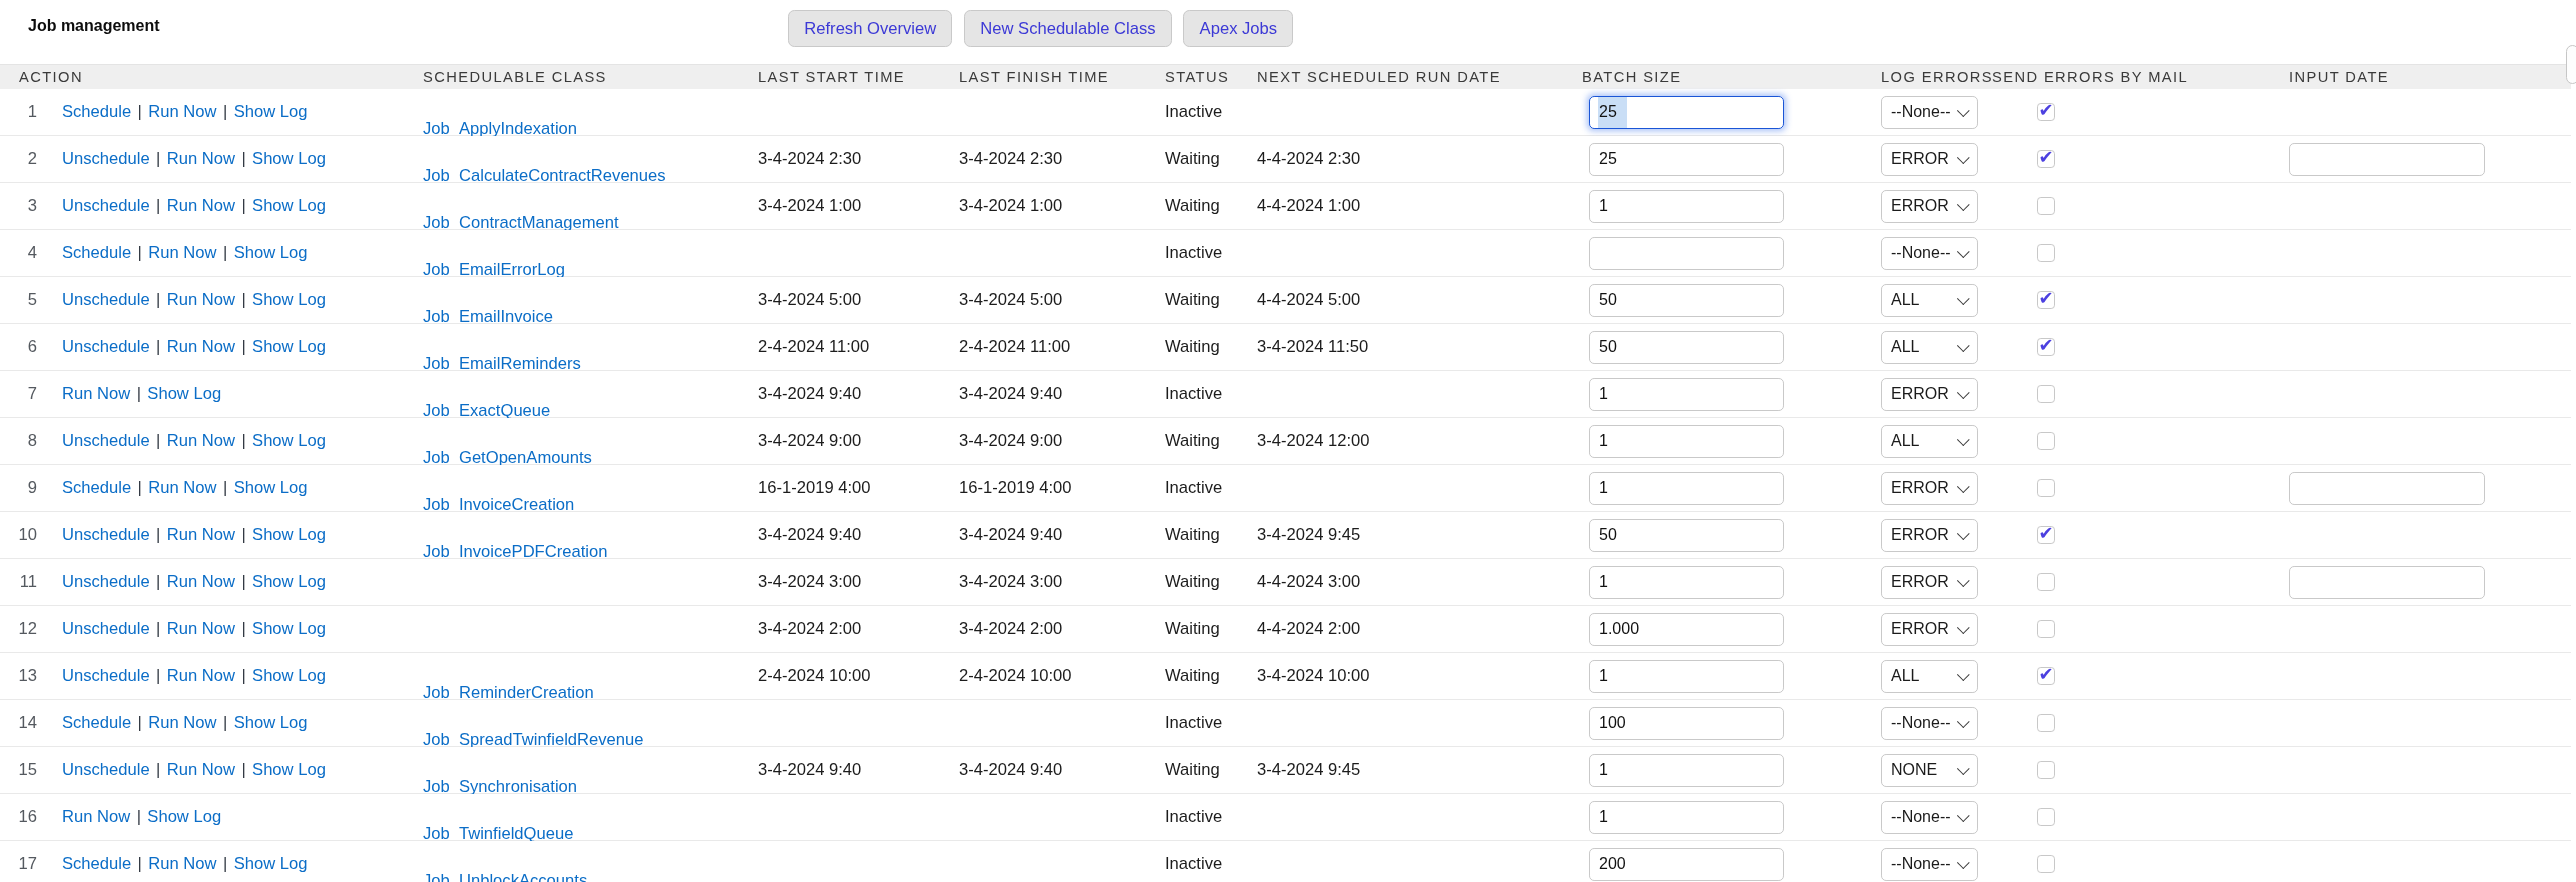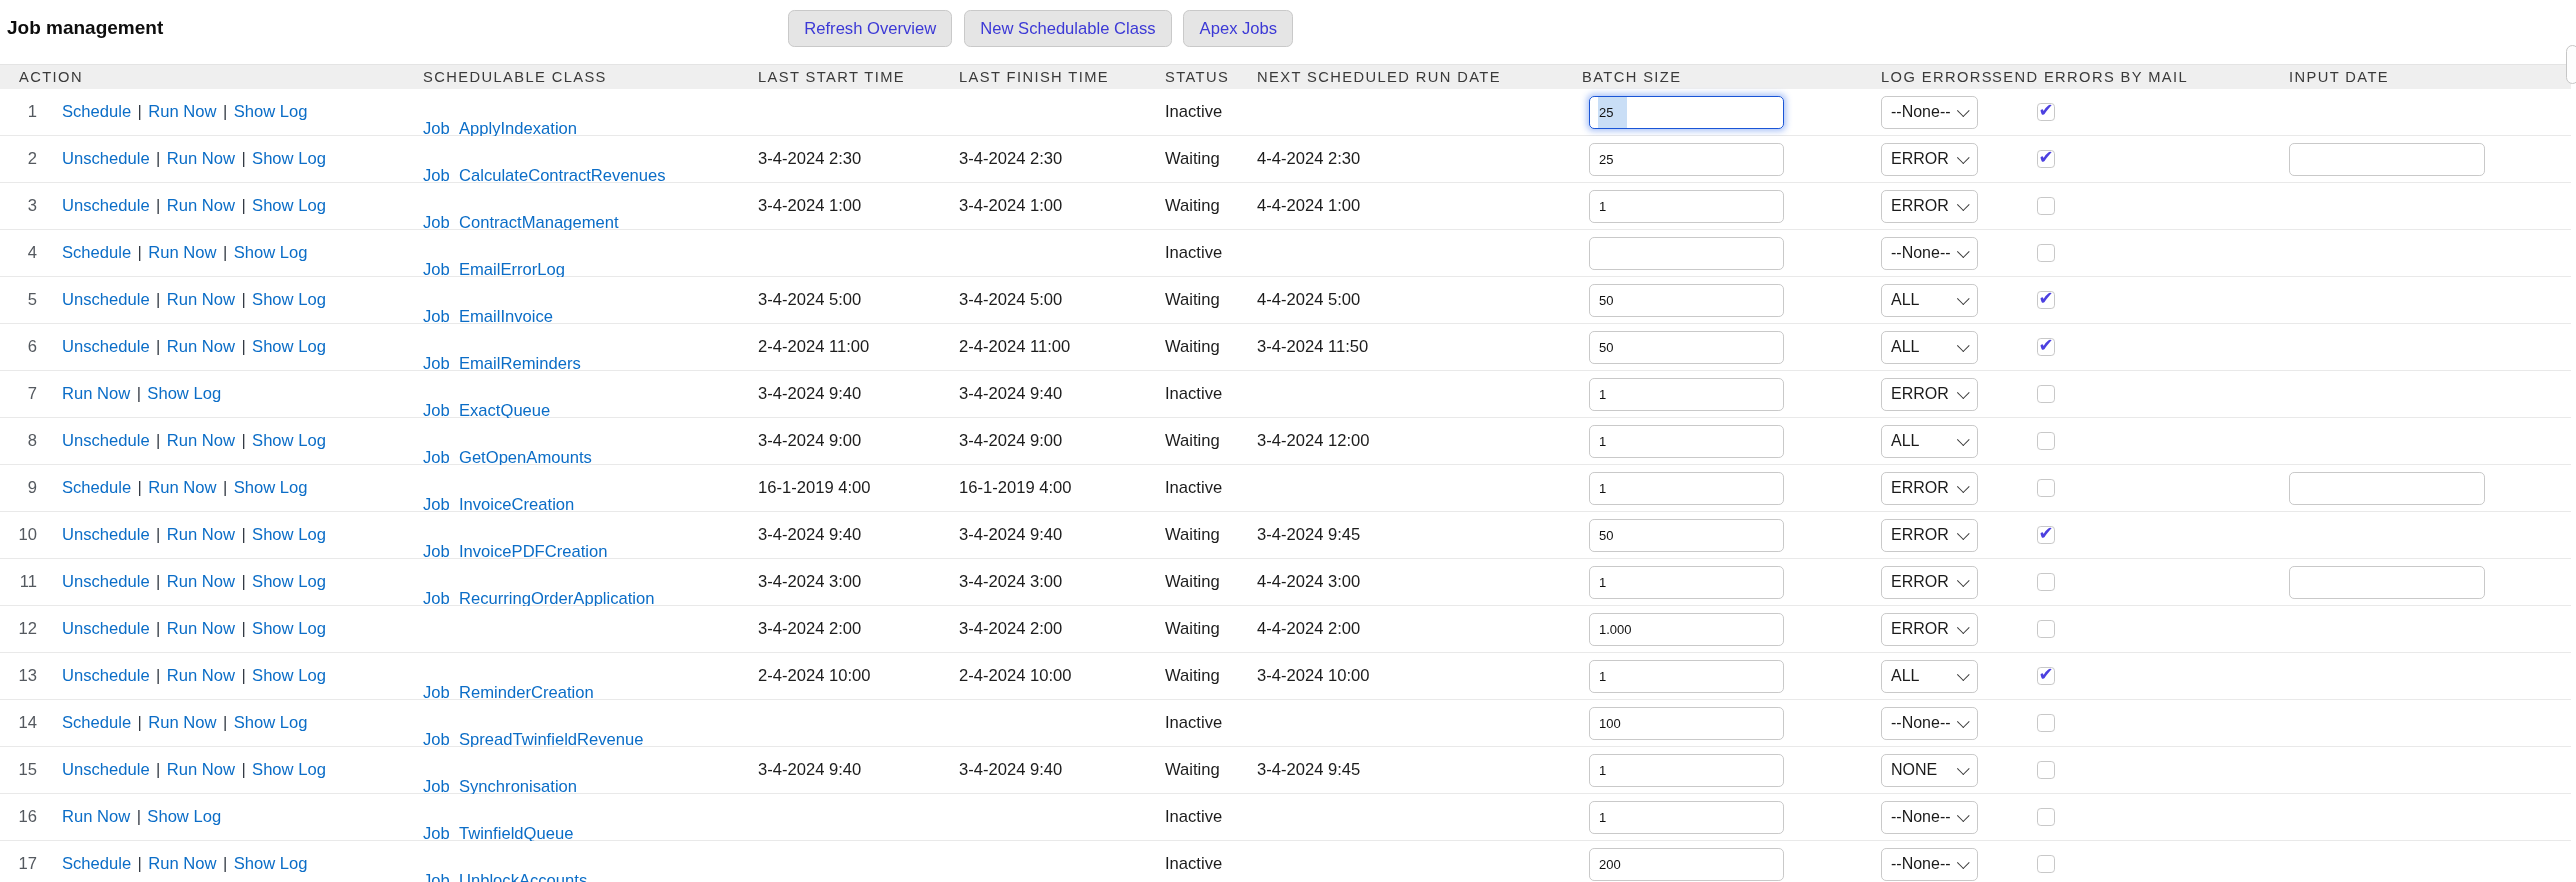--- a/index.html
+++ b/index.html
@@ -1,21 +1,21 @@
 <!DOCTYPE html>
 <html style="font-size:10.2px"><head>
 <meta charset="utf-8">
 <style>
   html,body{margin:0;padding:0;background:#ffffff;}
   body{width:2576px;height:882px;position:relative;overflow:hidden;
        font-family:"Liberation Sans","DejaVu Sans",sans-serif;color:#1b1b1b;}
 
   
   .topbar{position:absolute;left:0;top:0;width:2576px;height:64px;background:#fff;}
-  .page-title{position:absolute;left:7px;top:16.6px;font-size:19px;font-weight:700;color:#0d0d0d;text-align:center;}
+  .page-title{position:absolute;left:28px;top:16.6px;font-size:16px;font-weight:700;color:#0d0d0d;text-align:center;}
   .btn-group{position:absolute;left:788px;top:10.2px;display:flex;gap:11.5px;}
   .btn{height:37px;display:flex;align-items:center;padding:0 15.3px;background:#e5e5e5;
        border:1.3px solid #c9c9c9;border-radius:6.4px;font-size:16.6px;color:#3c39d6;
        white-space:nowrap;cursor:pointer;box-sizing:border-box;}
 
   
   .colhead{position:absolute;left:0;top:64px;width:2571px;height:23.6px;background:#efefef;
            border-top:0.6px solid #e4e4e4;border-bottom:1.3px solid #dcdcdc;box-sizing:content-box;}
   .colhead span{position:absolute;top:0;height:23.6px;display:flex;align-items:center;
                 font-size:14.7px;letter-spacing:1.4px;color:#3a3a3a;font-weight:500;white-space:nowrap;}
@@ -35,21 +35,21 @@
   .start{left:758px;color:#1c1c1c;}
   .finish{left:959px;color:#1c1c1c;}
   .status{left:1165px;color:#1c1c1c;}
   .next{left:1257px;color:#1c1c1c;}
   .batch{left:1589px;}
   .log{left:1881px;}
   .mail{left:2037px;}
   .date{left:2289px;}
 
   .txt{width:195px;height:33px;box-sizing:border-box;border:1.3px solid #c9c9c9;border-radius:5.1px;
-       font-size:13px;font-family:inherit;color:#111;padding:0 9px;outline:none;background:#fff;}
+       font-size:16px;font-family:inherit;color:#111;padding:0 9px;outline:none;background:#fff;}
   .date-input{width:196px;}
   .txt.focused{border:1.9px solid #1a55d6;box-shadow:0 0 6.4px 1.3px rgba(37,99,235,.40);
        background:linear-gradient(to right,#fff 0px,#fff 7.6px,#c9def6 7.6px,#c9def6 37px,#fff 37px);}
 
   .select{width:97px;height:33px;box-sizing:border-box;border:1.3px solid #c9c9c9;border-radius:5.1px;
           background:#fff;display:flex;align-items:center;justify-content:space-between;
           padding:0 9px;cursor:pointer;}
   .sel-label{font-size:16px;color:#1b1b1b;}
   .chev{width:7.6px;height:7.6px;border-right:1.9px solid #3a3a3a;border-bottom:1.9px solid #3a3a3a;
         transform:rotate(45deg) translate(-1.3px,-1.3px);flex:0 0 auto;}
@@ -425,23 +425,20 @@
 
   <div class="row">
     <div class="cell num">11</div>
     <div class="cell actions">
         <a>Unschedule</a>
         <span class="pipe">|</span>
         <a>Run Now</a>
         <span class="pipe">|</span>
         <a>Show Log</a>
       </div>
-    <div class="cell klass">
-        <a>Job_RecurringOrderApplication</a>
-      </div>
     <div class="cell start">3-4-2024 3:00</div>
     <div class="cell finish">3-4-2024 3:00</div>
     <div class="cell status">Waiting</div>
     <div class="cell next">4-4-2024 3:00</div>
     <div class="cell batch">
         <input class="txt" value="1" style="">
       </div>
     <div class="cell log">
       <div class="select">
         <span class="sel-label">ERROR</span>

